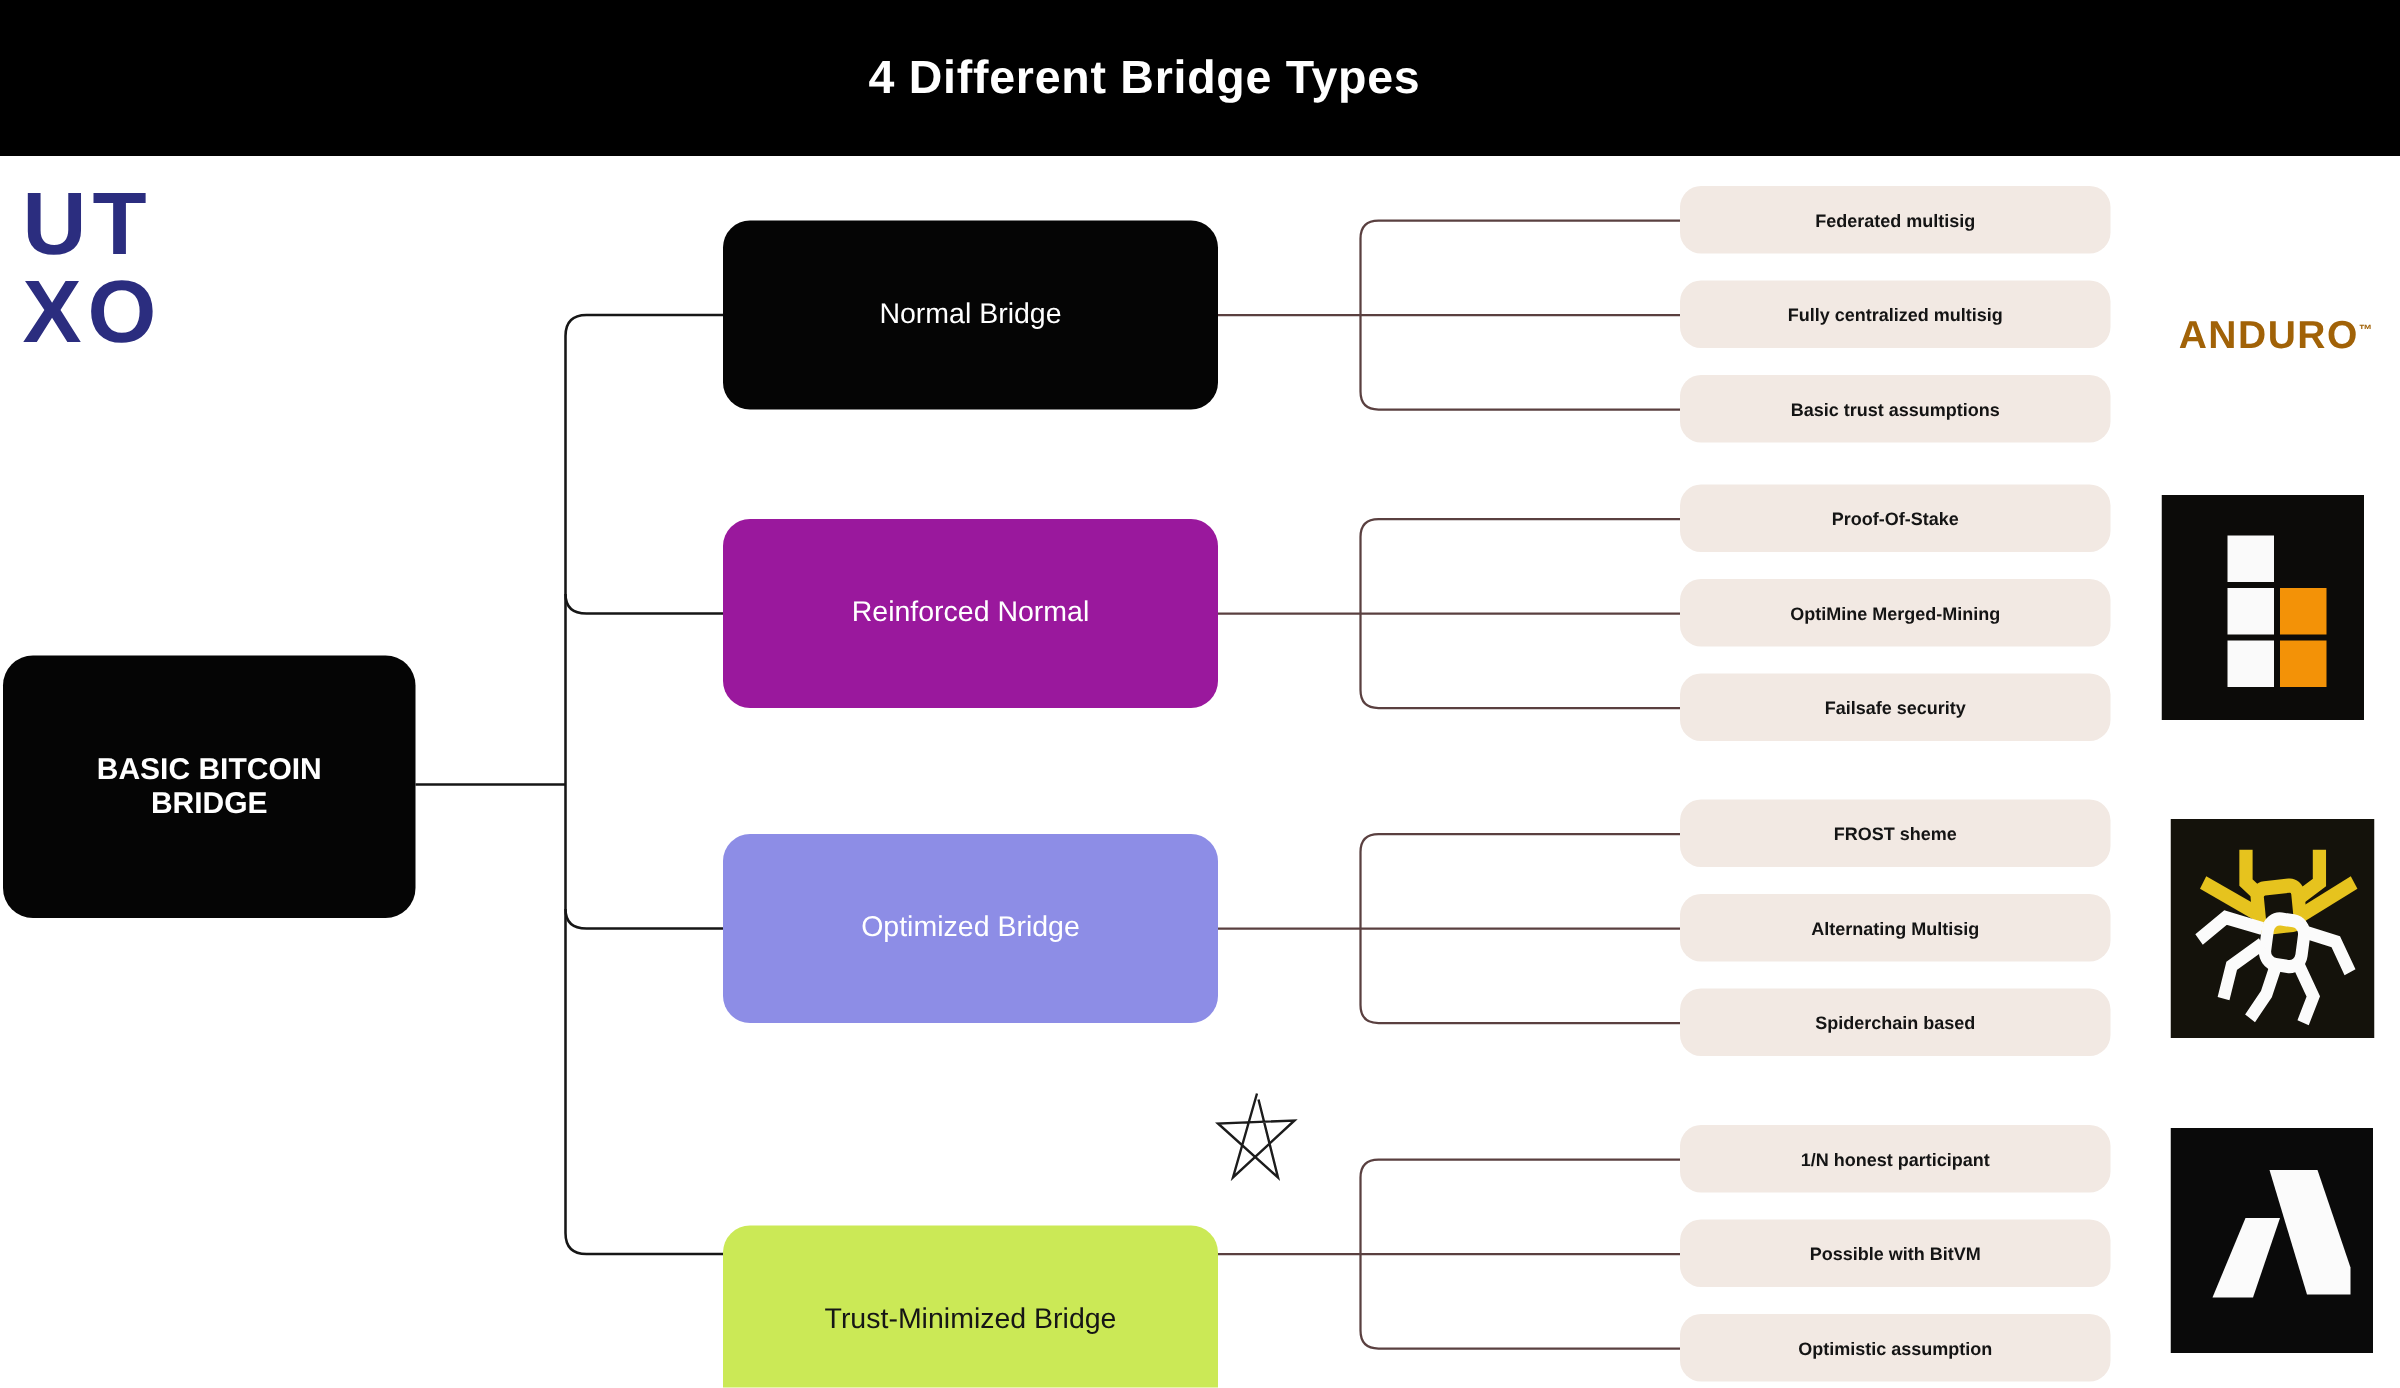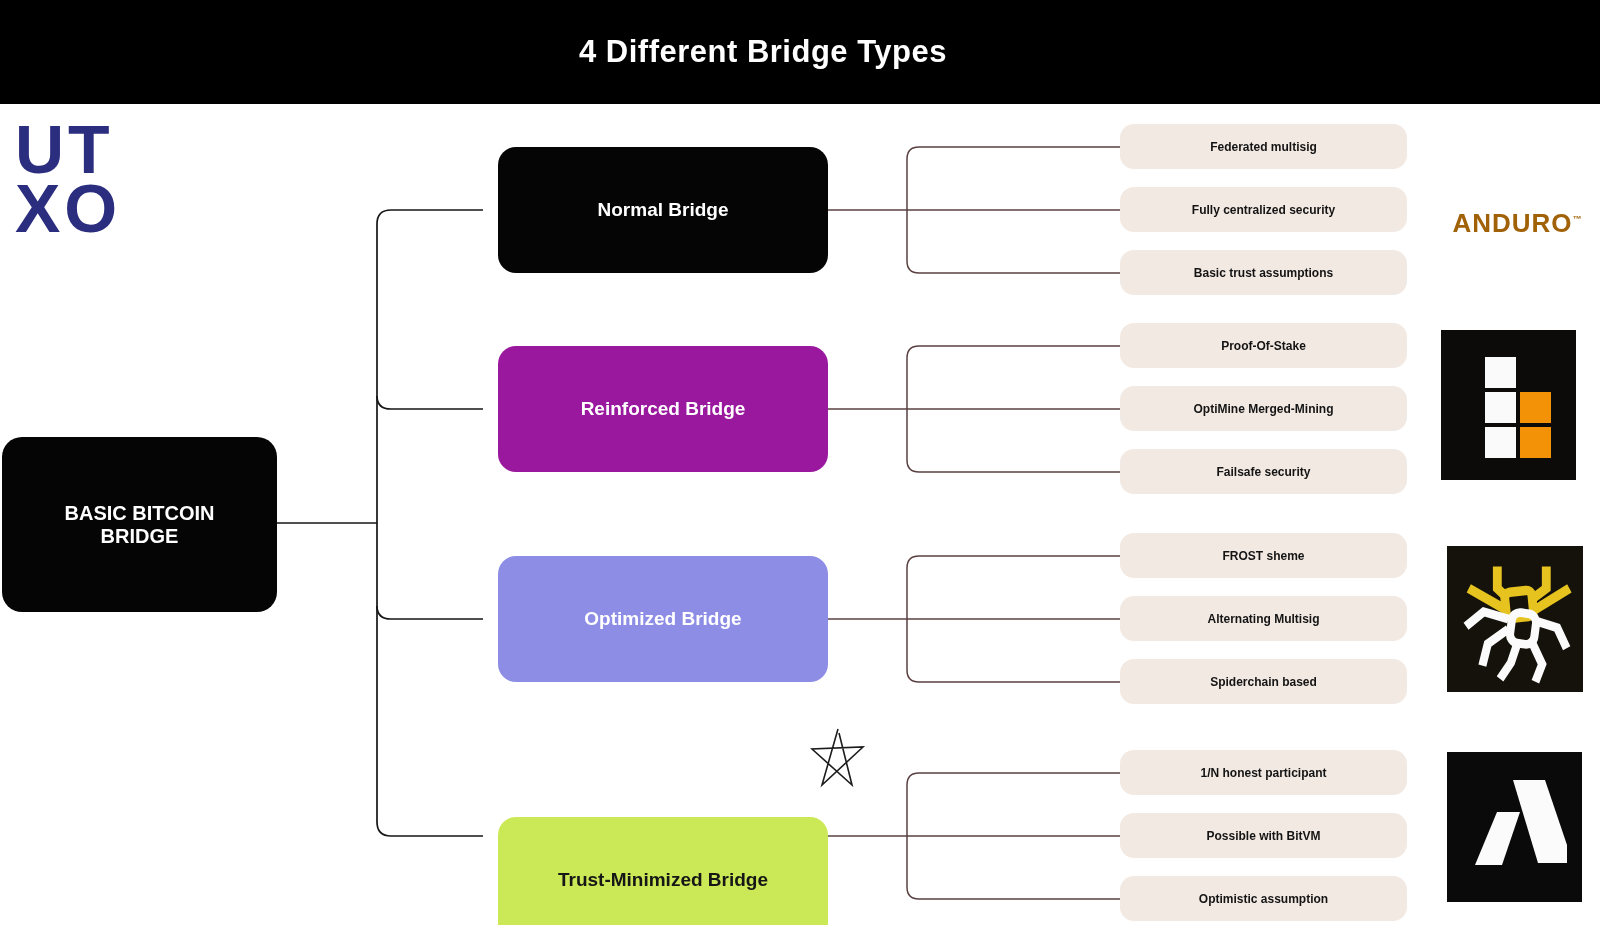--- a/index.html
+++ b/index.html
@@ -11,32 +11,32 @@
     position:absolute;left:0;top:0;width:1600px;height:104px;background:#000000;
     display:flex;align-items:center;justify-content:center;
   }
   .topbar h1{
     color:#ffffff;font-size:31px;font-weight:700;margin:0;letter-spacing:.5px;
     transform:translateX(-37px);
   }
   .connectors{position:absolute;left:0;top:0;width:1600px;height:925px;}
   .utxo{
     position:absolute;left:15px;top:120px;color:#2b2d7f;
-    font-size:68px;font-weight:800;line-height:59px;letter-spacing:4px;
+    font-size:59px;font-weight:800;line-height:59px;letter-spacing:4px;
   }
   .utxo span{display:block;}
   .rootbox{
     position:absolute;left:2px;top:437px;width:275px;height:175px;background:#050505;
     border-radius:20px;display:flex;align-items:center;justify-content:center;
     color:#ffffff;font-size:20px;font-weight:700;text-align:center;padding:0 25px;box-sizing:border-box;
   }
   .bridge{
-    position:absolute;left:498px;width:330px;height:126px;border-radius:18px;
+    position:absolute;left:482px;width:330px;height:126px;border-radius:18px;
     display:flex;align-items:center;justify-content:center;
-    font-size:19px;font-weight:700;color:#ffffff;text-align:left;
+    font-size:19px;font-weight:400;color:#ffffff;text-align:left;
   }
   .b0{top:147px;background:#050505;}
   .b1{top:346px;background:#9a189d;}
   .b2{top:556px;background:#8d8de6;}
   .b3{top:773px;background:#cbe956;color:#161616;margin-top:44px;}
   .feat{
     position:absolute;left:1120px;width:287px;height:45px;background:#f2e9e3;
     border-radius:14px;display:flex;align-items:center;justify-content:center;
     font-size:12px;font-weight:700;color:#141414;
   }
@@ -88,34 +88,34 @@
 </div>
 
 <div class="rootbox">
   <span>BASIC BITCOIN BRIDGE</span>
 </div>
 
 <div class="bridge b0">
   <span>Normal Bridge</span>
 </div>
 <div class="bridge b1">
-  <span>Reinforced Bridge</span>
+  <span>Reinforced Normal</span>
 </div>
 <div class="bridge b2">
   <span>Optimized Bridge</span>
 </div>
 <div class="bridge b3">
   <span>Trust-Minimized Bridge</span>
 </div>
 
 <div class="feat" style="top:124px">
     <span>Federated multisig</span>
   </div>
 <div class="feat" style="top:187px">
-    <span>Fully centralized security</span>
+    <span>Fully centralized multisig</span>
   </div>
 <div class="feat" style="top:250px">
     <span>Basic trust assumptions</span>
   </div>
 
 <div class="feat" style="top:323px">
     <span>Proof-Of-Stake</span>
   </div>
 <div class="feat" style="top:386px">
     <span>OptiMine Merged-Mining</span>

